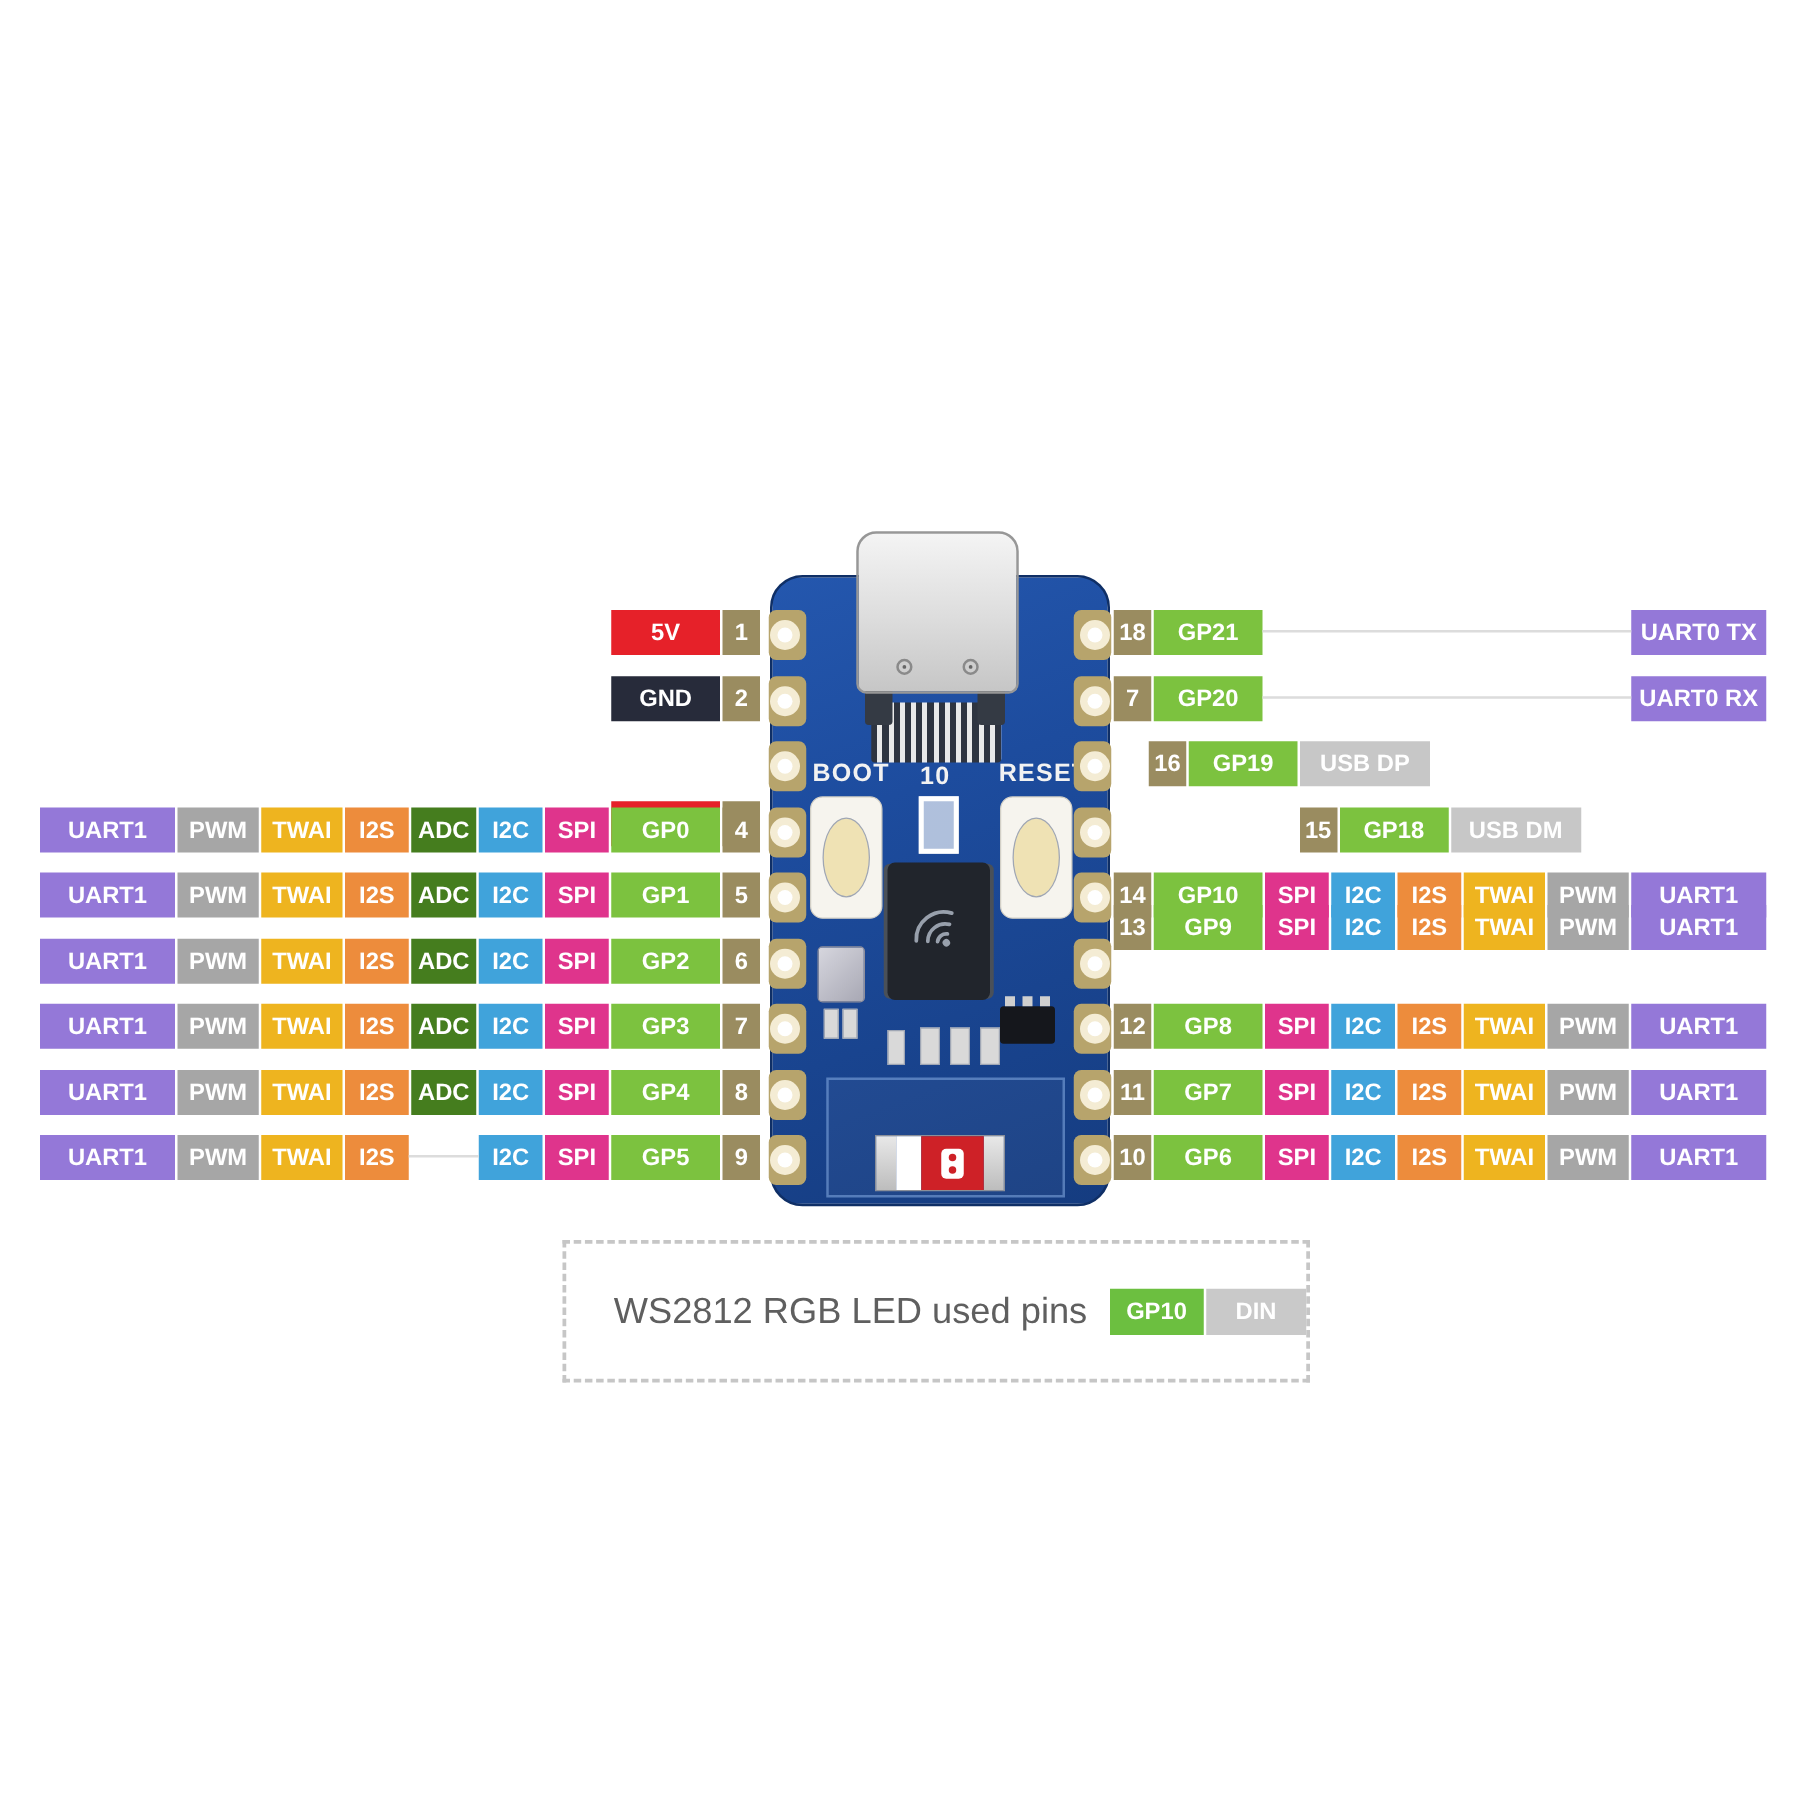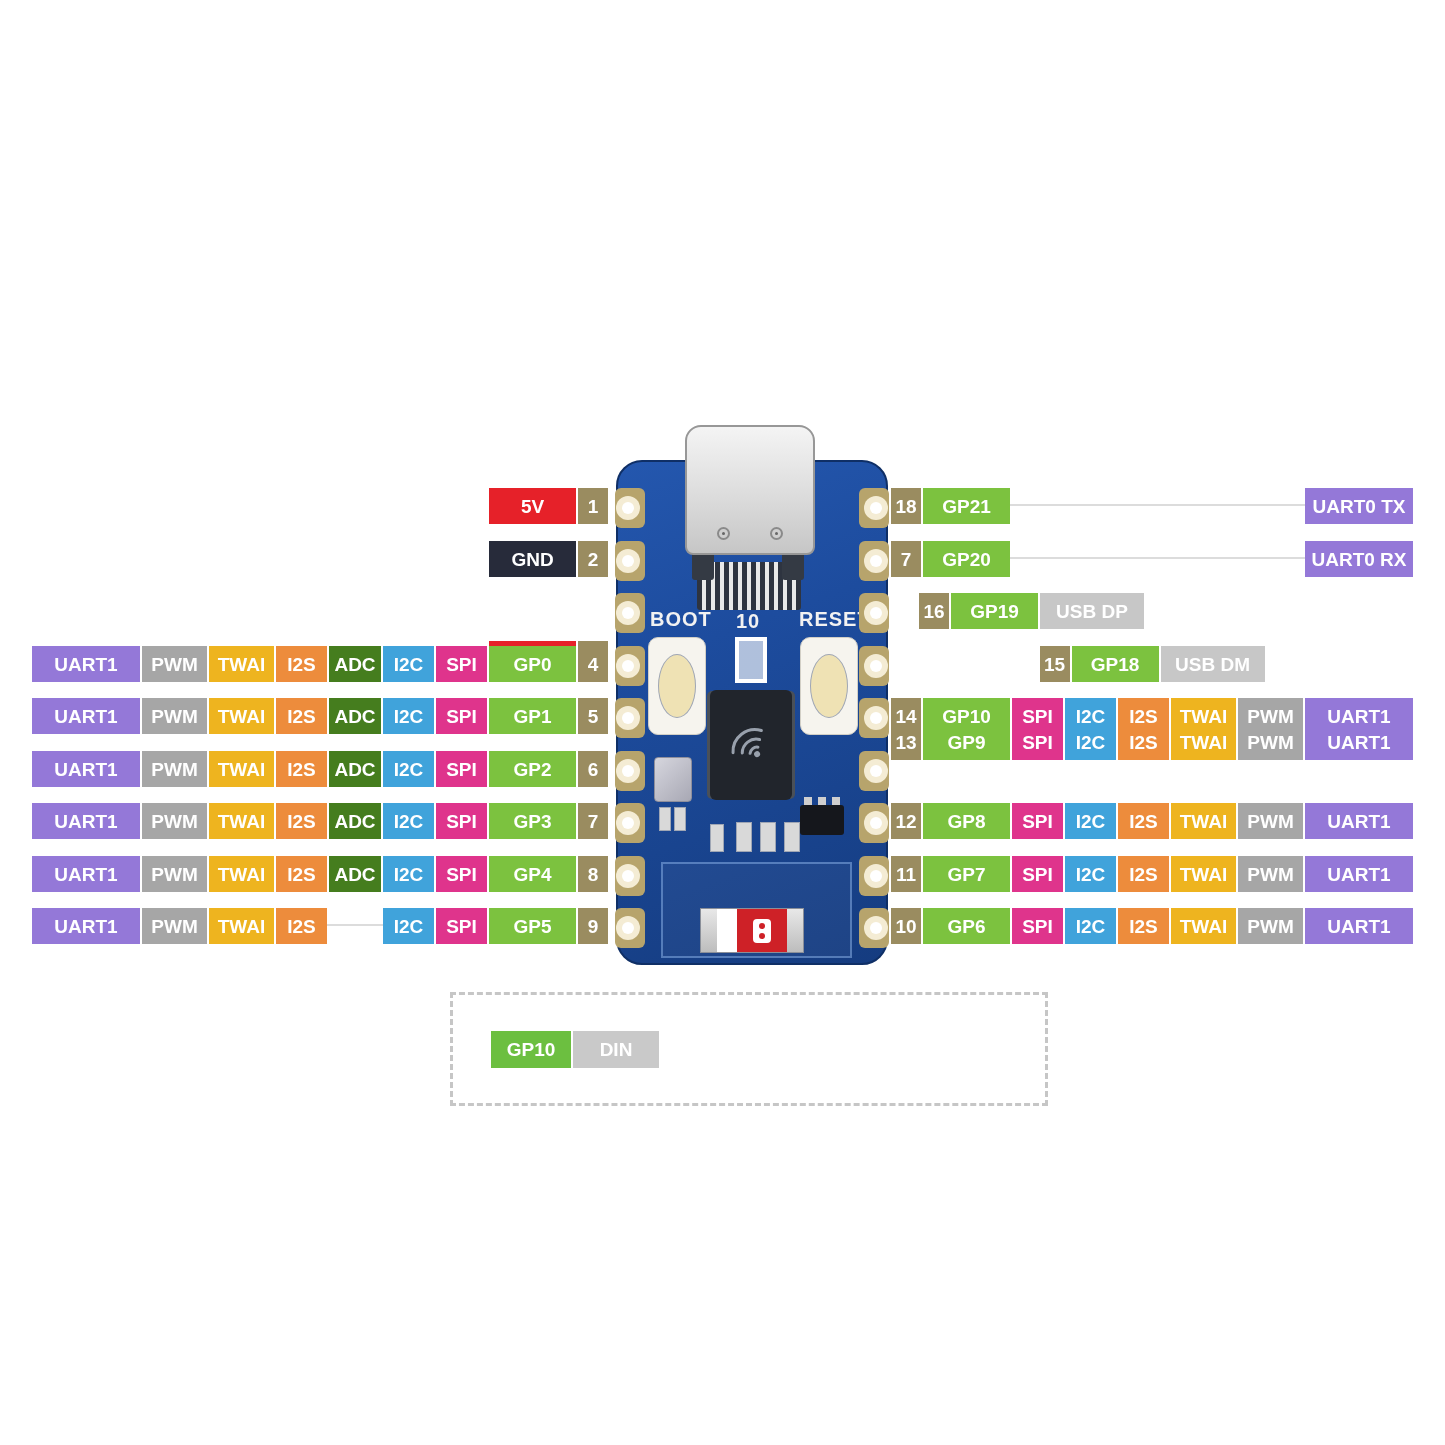--- a/index.html
+++ b/index.html
@@ -382,17 +382,18 @@
           <div class="hole"></div>
         </div>
         <div class="pad pr" style="top: 446px;">
           <div class="ring"></div>
           <div class="hole"></div>
         </div>
       </div>
   </div>
 
   <div class="legend">
+    <span class="legend-text">WS2812 RGB LED used pins</span>
     <span class="badge cell-legend-gp">GP10</span>
     <span class="badge cell-din">DIN</span>
   </div>
 
 </div>
 
 </body></html>

